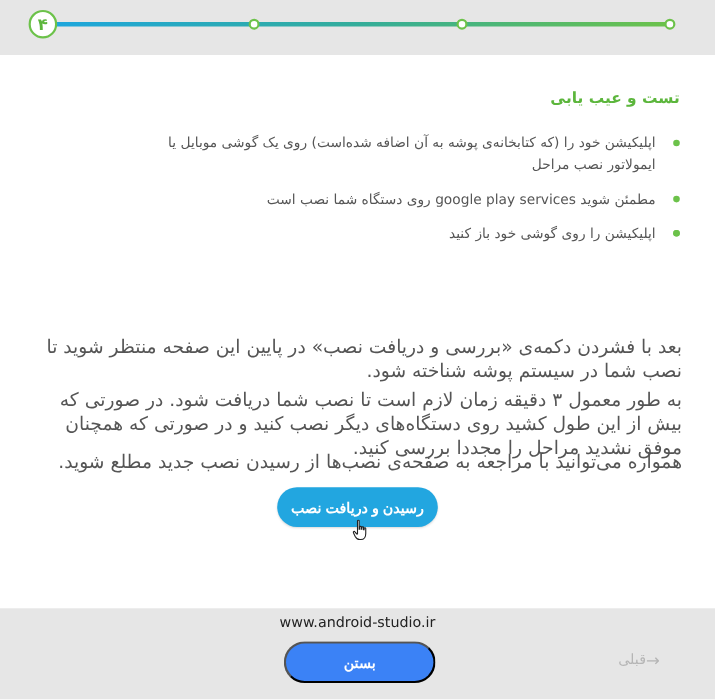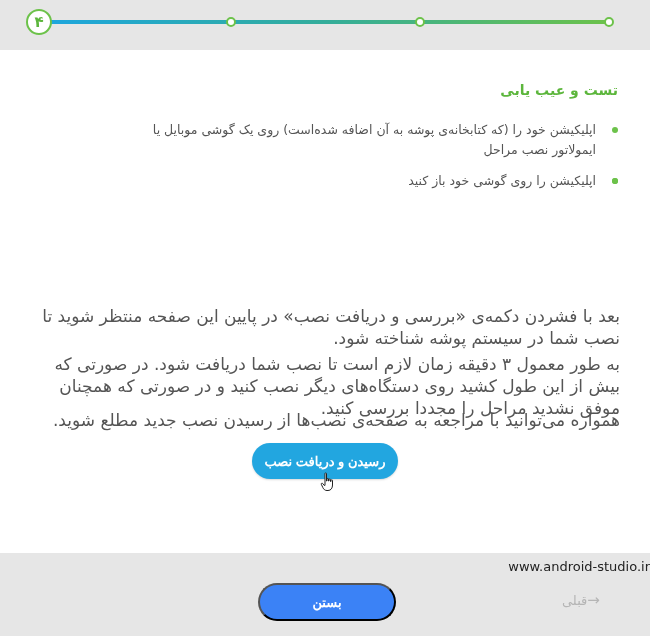--- a/index.html
+++ b/index.html
@@ -21,21 +21,21 @@
   .bullets li { position: relative; padding-right: 24px; color: #555555; font-size: 12.5px; line-height: 20px; margin-bottom: 11px; }
   .bullet-dot { position: absolute; right: 2px; top: 7px; width: 6px; height: 6px; border-radius: 50%; background: #6cc24a; }
   .para { position: absolute; right: 30px; width: 592px; color: #555555; font-size: 17px; line-height: 22px; margin-top: 33px; }
 
   .primary-btn { position: absolute; left: 252px; top: 393px; width: 146px; height: 36px; border-radius: 18px;
     background: #22a6e0; color: #ffffff; font-size: 13px; font-weight: bold; border: none;
     display: flex; align-items: center; justify-content: center; box-shadow: 0 1px 2px rgba(0,0,0,0.15); }
   .cursor { position: absolute; left: 320px; top: 422px; width: 16px; height: 20px; }
 
   .footer { position: absolute; left: 0; top: 553px; width: 650px; height: 83px; background: #e6e6e6; }
-  .site-url { position: absolute; left: 0; width: 650px; top: 6px; text-align: right; color: #222222; font-size: 13px; }
+  .site-url { position: absolute; left: 0; width: 650px; top: 6px; text-align: center; color: #222222; font-size: 13px; }
   .close-btn { position: absolute; left: 258px; top: 30px; width: 138px; height: 38px; border-radius: 19px;
     background: #3b82f6; color: #ffffff; font-size: 13px; font-weight: bold; display: flex; align-items: center; justify-content: center; }
   .prev-btn { position: absolute; left: 562px; top: 38px; display: flex; align-items: center; gap: 0; color: #b5b5b5; font-size: 13px; direction: ltr; }
   .prev-arrow { font-size: 15px; }
 </style>
 </head>
 <body>
 
 <div class="top-bar">
   <div class="progress-track"></div>
@@ -47,20 +47,24 @@
   <div class="step-node" style="left:604px;"></div>
 </div>
 
 <div class="content">
   <div class="section-title">تست و عیب یابی</div>
 
   <ul class="bullets">
     <li>
       <span class="bullet-dot"></span>
       <span>اپلیکیشن خود را (که کتابخانه‌ی پوشه به آن اضافه شده‌است) روی یک گوشی موبایل یا ایمولاتور نصب مراحل</span>
+    </li>
+    <li>
+      <span class="bullet-dot"></span>
+      <span>مطمئن شوید google play services روی دستگاه شما نصب است</span>
     </li>
     <li>
       <span class="bullet-dot"></span>
     </li>
     <li>
       <span class="bullet-dot"></span>
       <span>اپلیکیشن را روی گوشی خود باز کنید</span>
     </li>
   </ul>
 

